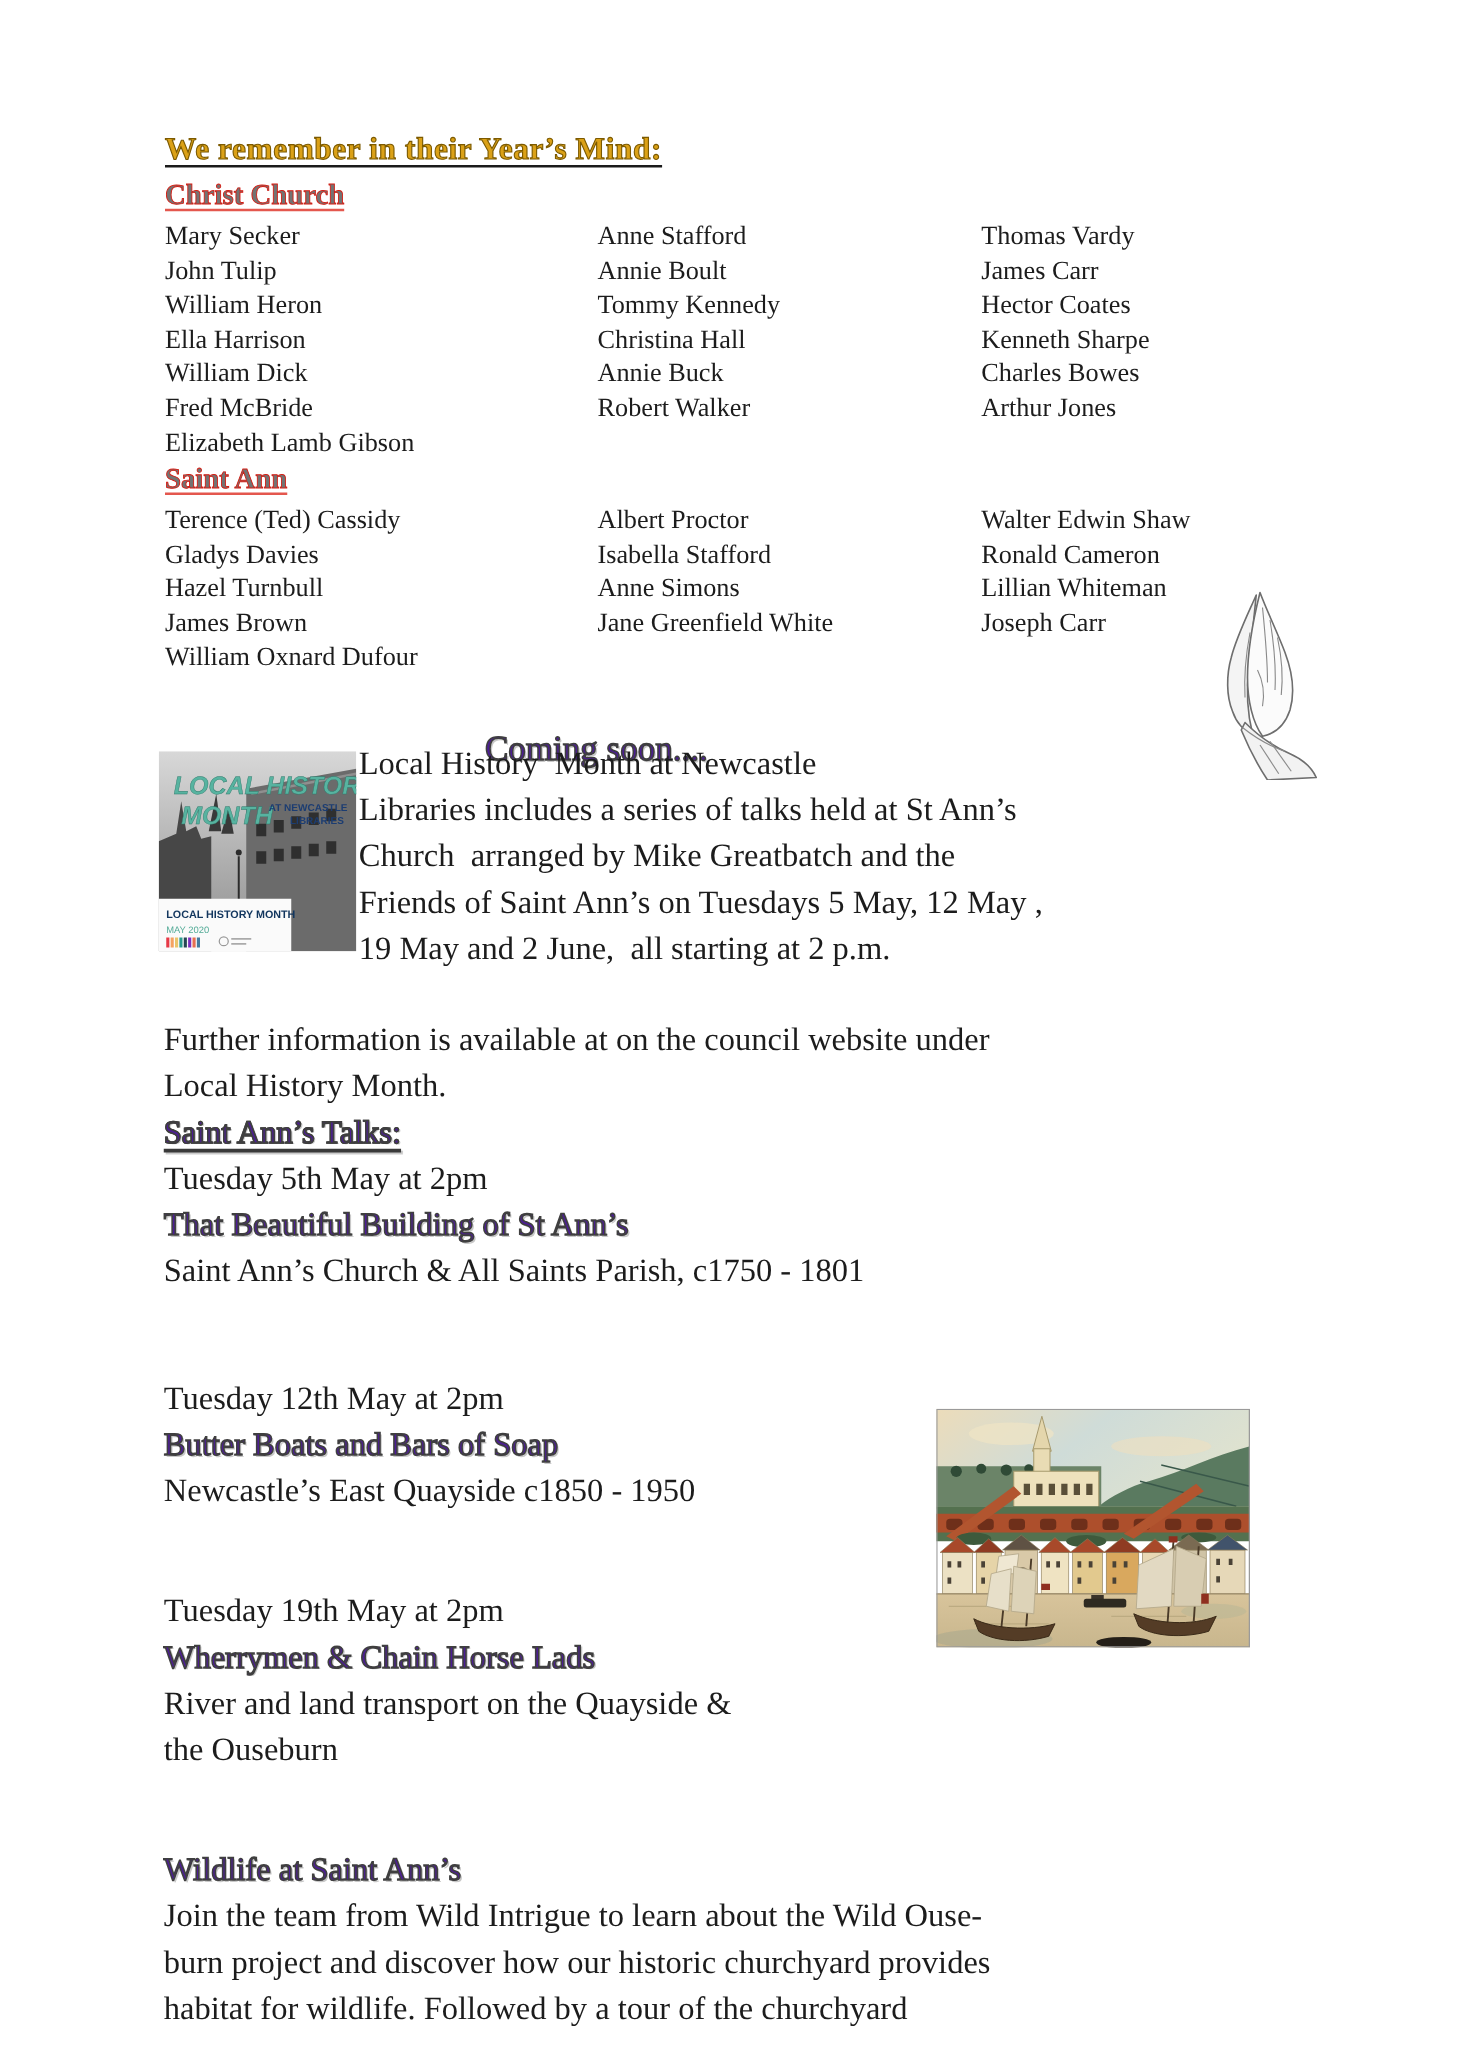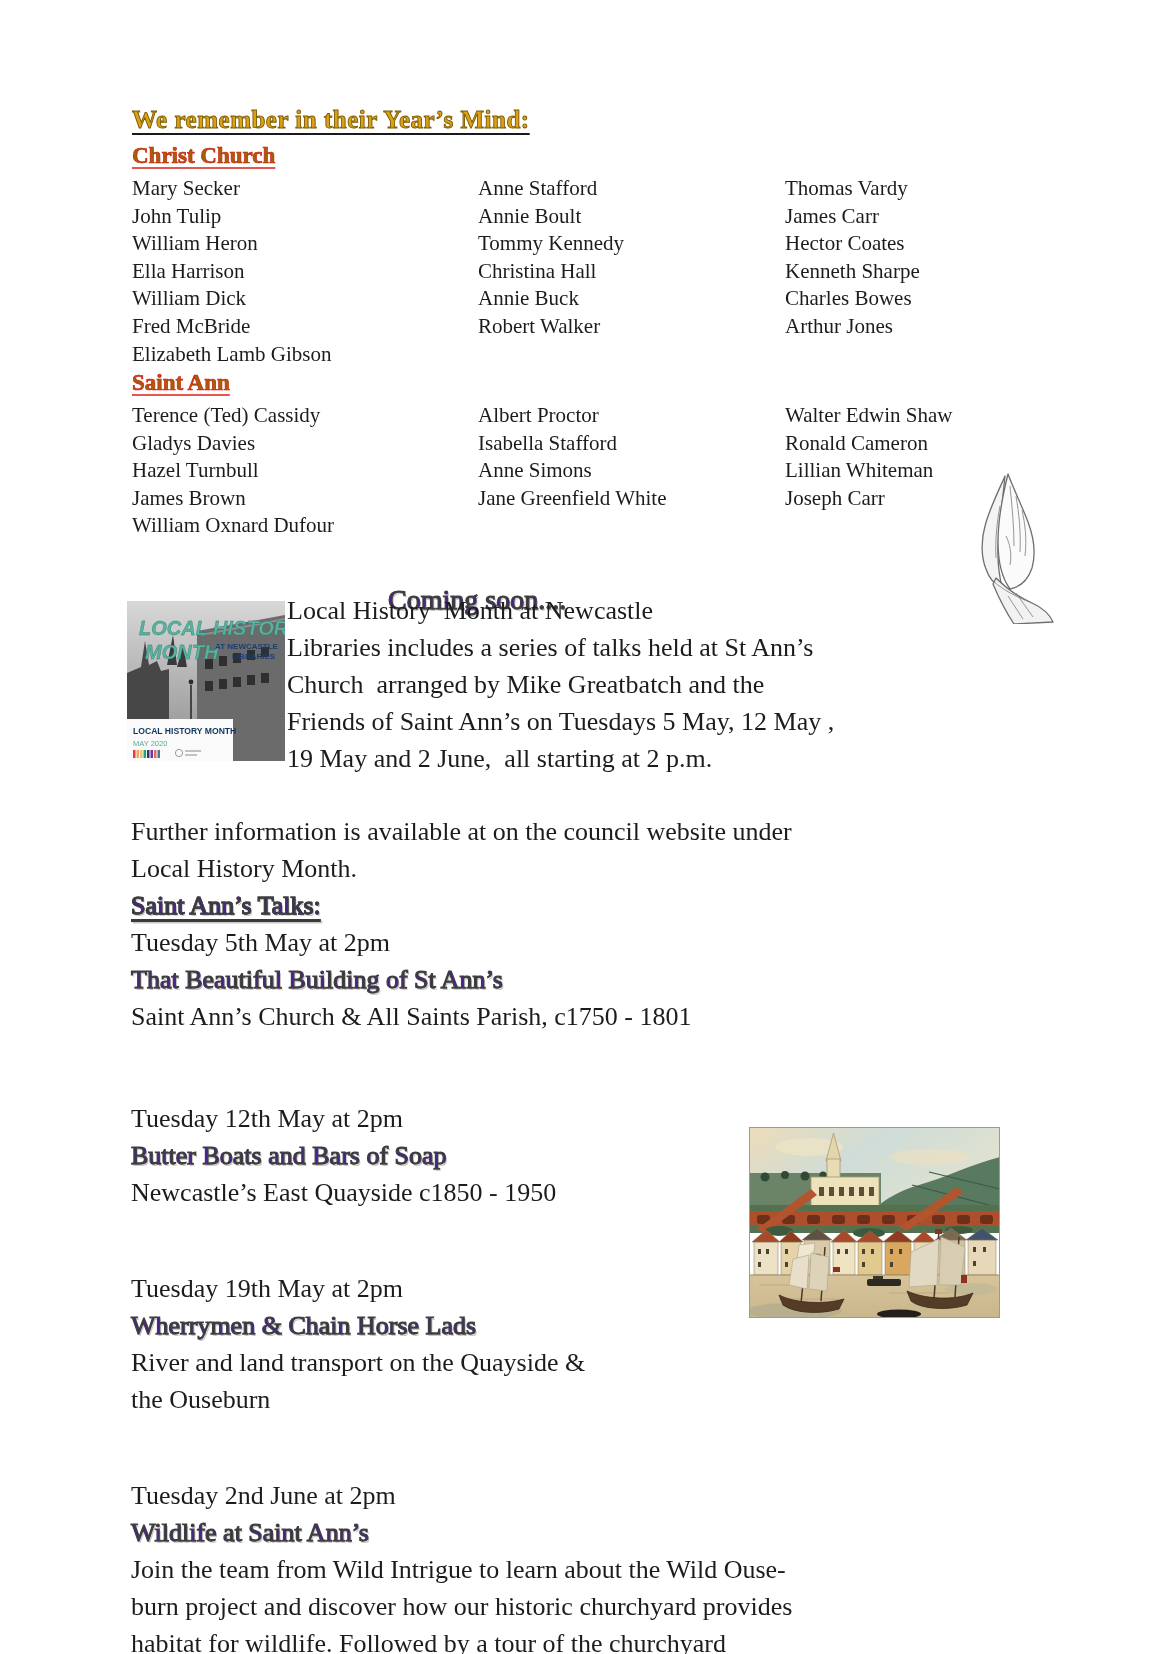--- a/index.html
+++ b/index.html
@@ -13,21 +13,21 @@
   #memorial{left:132px;top:106px;width:1000px;}
   .mem-title{
     font-size:25px;font-weight:bold;letter-spacing:.5px;
     color:#dba117;-webkit-text-stroke:.9px #7c5a00;
     text-decoration:underline;text-decoration-color:#1a1a1a;
     text-decoration-thickness:2px;text-underline-offset:5px;
     height:37px;white-space:nowrap;
   }
   .church-name{
     font-size:23px;font-weight:bold;
-    color:#a16207;-webkit-text-stroke:.7px #d61a10;
+    color:#737373;-webkit-text-stroke:.7px #d61a10;
     text-decoration:underline;text-decoration-color:#e4574e;
     text-decoration-thickness:2px;text-underline-offset:4px;
     height:32px;white-space:nowrap;
   }
   .names-grid{position:relative;}
   .names-grid.cc{height:195px;}
   .names-grid.sa{height:140px;}
   .names-col{position:absolute;top:0;}
   .names-col.c0{left:0;}
   .names-col.c1{left:346px;}
@@ -224,21 +224,20 @@
   </div>
 
   <div class="mt-md">
     <div class="bodyline">Tuesday 19th May at 2pm</div>
     <div class="talk-title outline-text">Wherrymen &amp; Chain Horse Lads</div>
     <div class="bodyline">River and land transport on the Quayside &amp;</div>
     <div class="bodyline">the Ouseburn</div>
   </div>
 
   <div class="mt-md">
-    <div class="bodyline">Tuesday 2nd June at 2pm</div>
     <div class="talk-title outline-text">Wildlife at Saint Ann’s</div>
     <div class="bodyline">Join the team from Wild Intrigue to learn about the Wild Ouse-</div>
     <div class="bodyline">burn project and discover how our historic churchyard provides</div>
     <div class="bodyline">habitat for wildlife. Followed by a tour of the churchyard</div>
   </div>
 </div>
 
 <div class="abs" id="painting">
   <svg width="251" height="191" viewBox="0 0 251 191">
     <defs>

